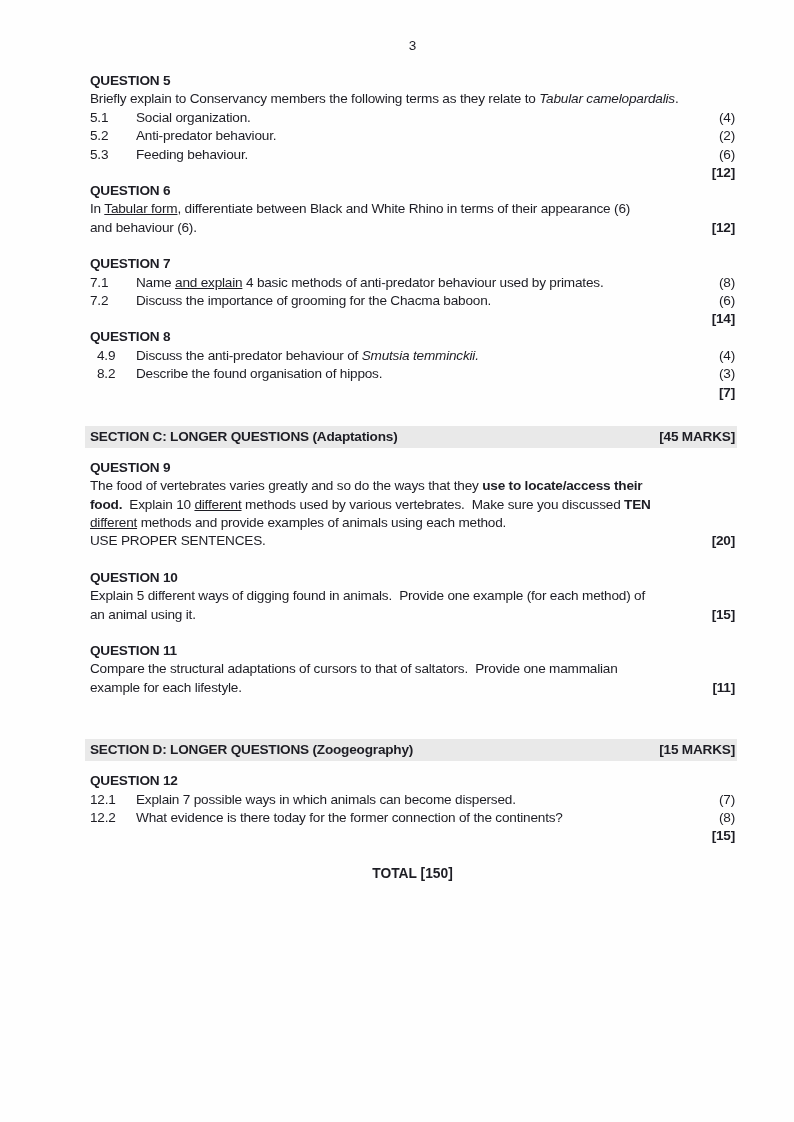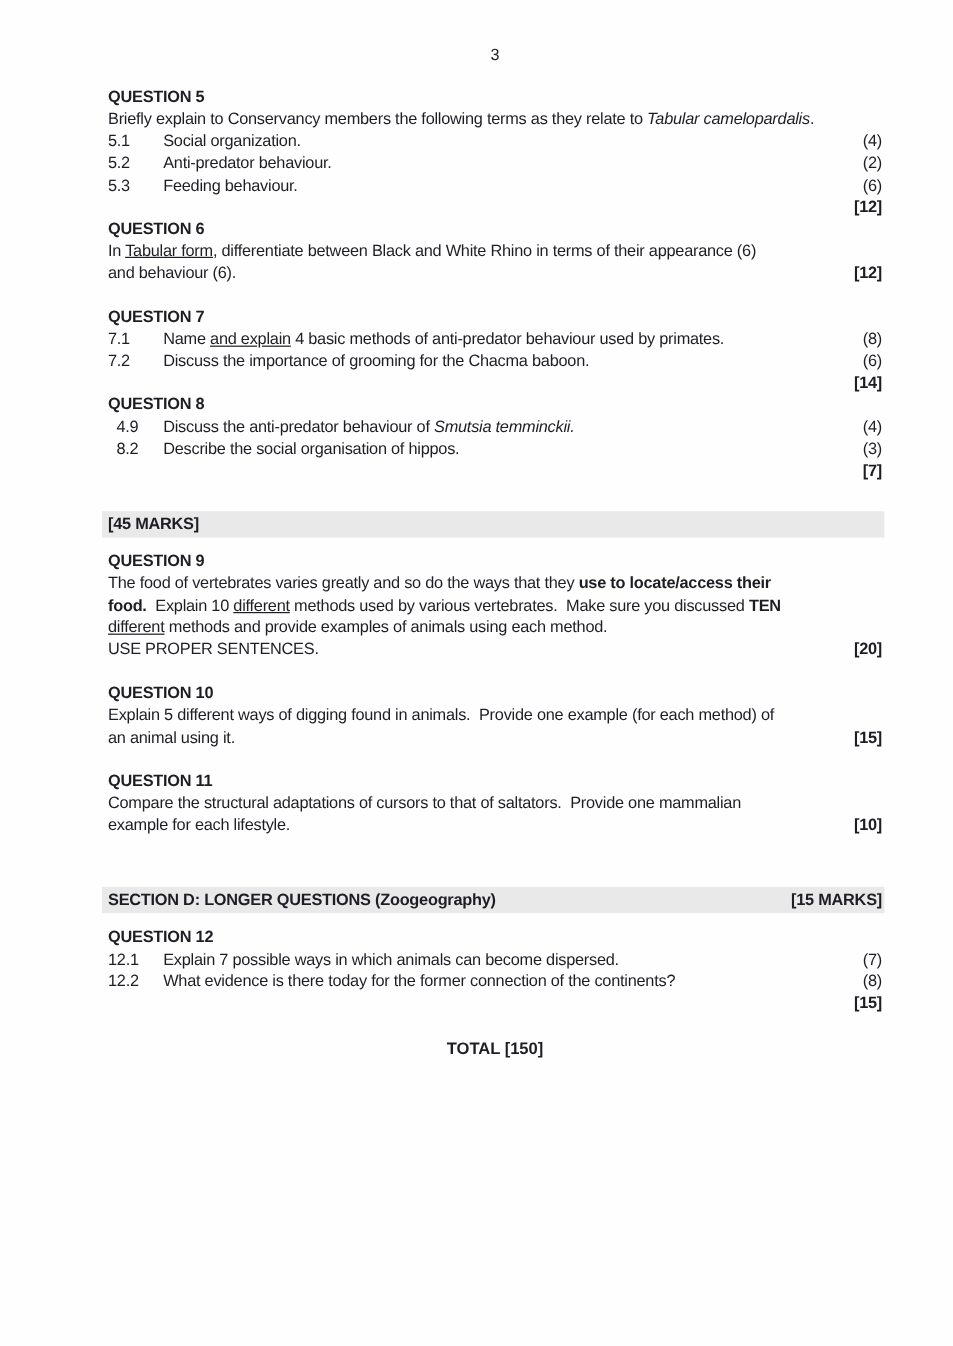--- a/index.html
+++ b/index.html
@@ -80,42 +80,43 @@
       </div>
       <div class="q">
         <div class="line qh">QUESTION 7</div>
         <div class="line item"><span class="num">7.1</span><span class="txt">Name <span class="seg-u">and explain</span> 4 basic methods of anti-predator behaviour used by primates.</span><span class="mark">(8)</span></div>
         <div class="line item"><span class="num">7.2</span><span class="txt">Discuss the importance of grooming for the Chacma baboon.</span><span class="mark">(6)</span></div>
         <div class="line total"><span class="txt"></span><span class="mark b">[14]</span></div>
       </div>
       <div class="q">
         <div class="line qh">QUESTION 8</div>
         <div class="line item"><span class="num indent">4.9</span><span class="txt">Discuss the anti-predator behaviour of <span class="seg-i">Smutsia temminckii.</span></span><span class="mark">(4)</span></div>
-        <div class="line item"><span class="num indent">8.2</span><span class="txt">Describe the social organisation of hippos.</span><span class="mark">(3)</span></div>
+        <div class="line item"><span class="num indent">8.2</span><span class="txt">Describe the found organisation of hippos.</span><span class="mark">(3)</span></div>
         <div class="line total"><span class="txt"></span><span class="mark b">[7]</span></div>
       </div>
       <div class="section-band">
+        <span class="section-title">SECTION C: LONGER QUESTIONS (Adaptations)</span>
         <span class="section-marks">[45 MARKS]</span>
       </div>
       <div class="q after-section">
         <div class="line qh">QUESTION 9</div>
         <div class="line para"><span class="txt">The food of vertebrates varies greatly and so do the ways that they <span class="seg-b">use to locate/access their</span></span></div>
         <div class="line para"><span class="txt"><span class="seg-b">food.</span>&nbsp; Explain 10 <span class="seg-u">different</span> methods used by various vertebrates.&nbsp; Make sure you discussed <span class="seg-b">TEN</span></span></div>
         <div class="line para"><span class="txt"><span class="seg-u">different</span> methods and provide examples of animals using each method.</span></div>
         <div class="line para"><span class="txt">USE PROPER SENTENCES.</span><span class="mark b">[20]</span></div>
       </div>
       <div class="q">
         <div class="line qh">QUESTION 10</div>
         <div class="line para"><span class="txt">Explain 5 different ways of digging found in animals.&nbsp; Provide one example (for each method) of</span></div>
         <div class="line para"><span class="txt">an animal using it.</span><span class="mark b">[15]</span></div>
       </div>
       <div class="q">
         <div class="line qh">QUESTION 11</div>
         <div class="line para"><span class="txt">Compare the structural adaptations of cursors to that of saltators.&nbsp; Provide one mammalian</span></div>
-        <div class="line para"><span class="txt">example for each lifestyle.</span><span class="mark b">[10]</span></div>
+        <div class="line para"><span class="txt">example for each lifestyle.</span><span class="mark b">[11]</span></div>
       </div>
       <div class="section-band">
         <span class="section-title">SECTION D: LONGER QUESTIONS (Zoogeography)</span>
         <span class="section-marks">[15 MARKS]</span>
       </div>
       <div class="q after-section">
         <div class="line qh">QUESTION 12</div>
         <div class="line item"><span class="num">12.1</span><span class="txt">Explain 7 possible ways in which animals can become dispersed.</span><span class="mark">(7)</span></div>
         <div class="line item"><span class="num">12.2</span><span class="txt">What evidence is there today for the former connection of the continents?</span><span class="mark">(8)</span></div>
         <div class="line total"><span class="txt"></span><span class="mark b">[15]</span></div>

